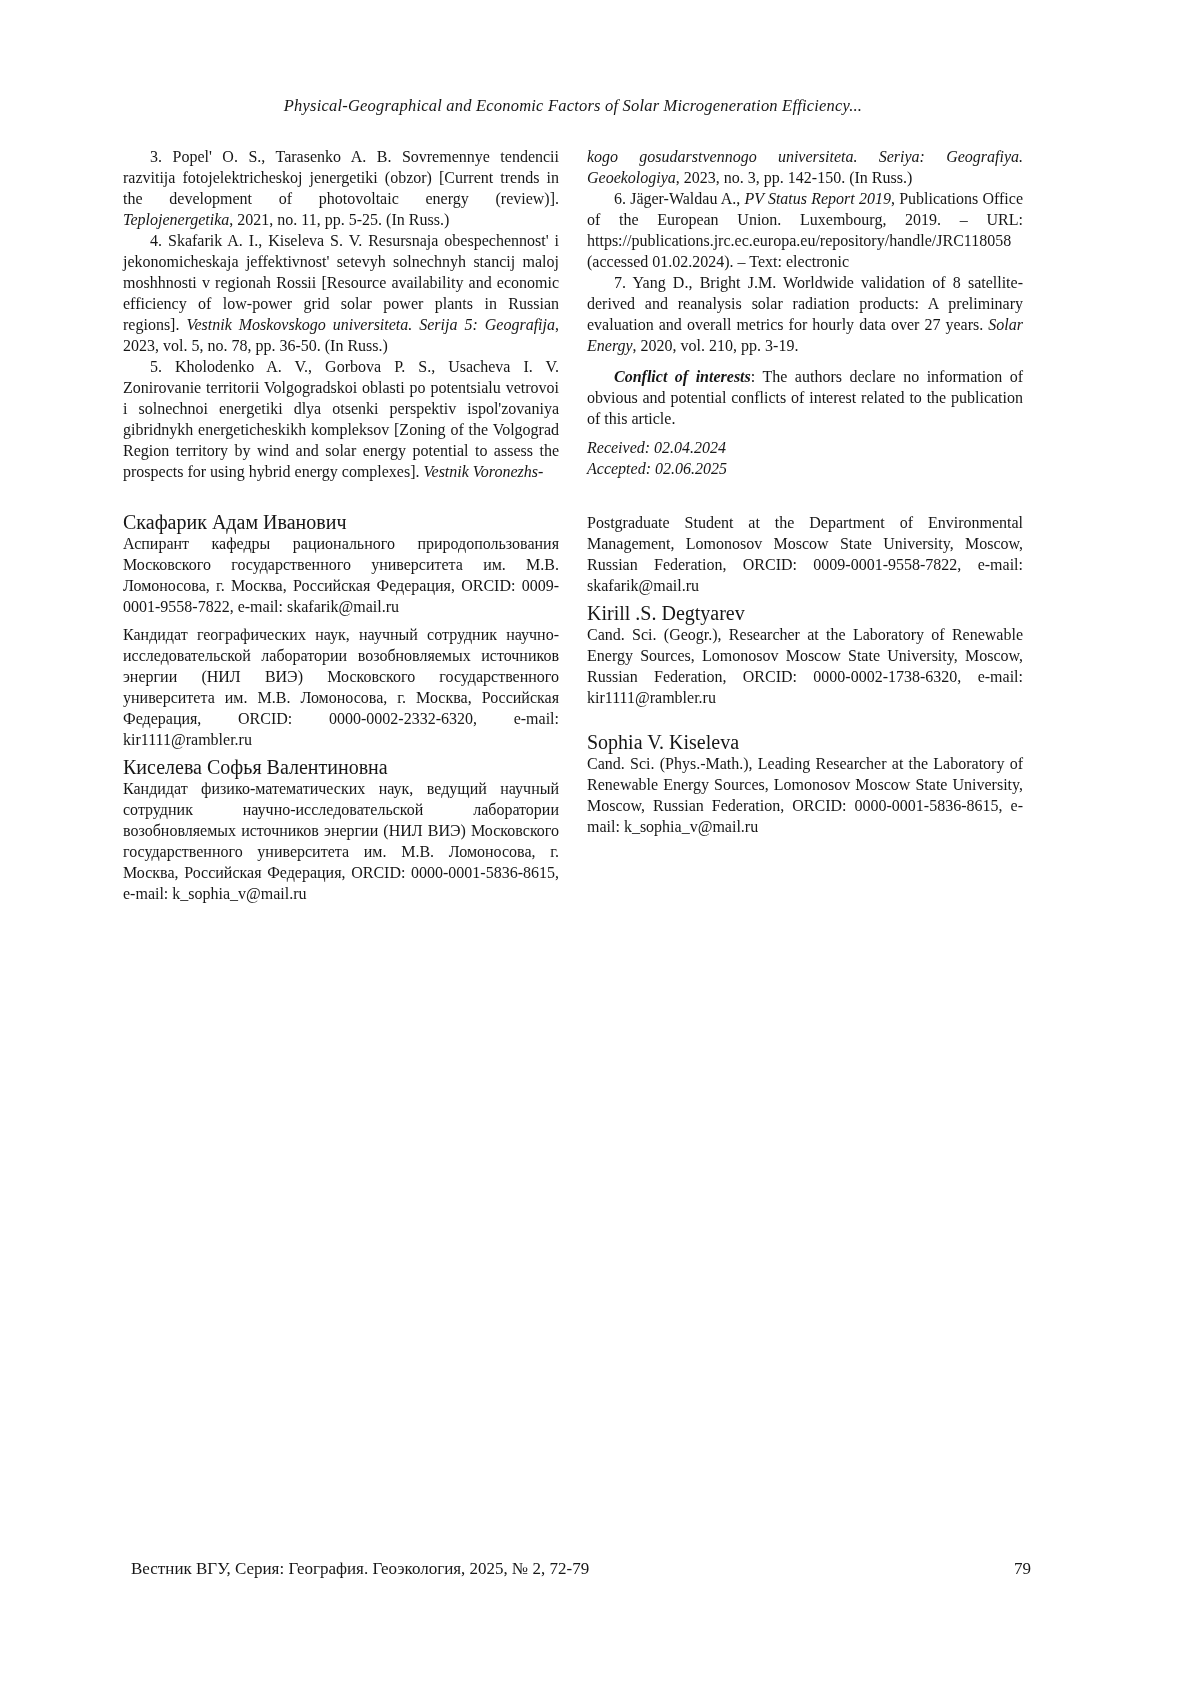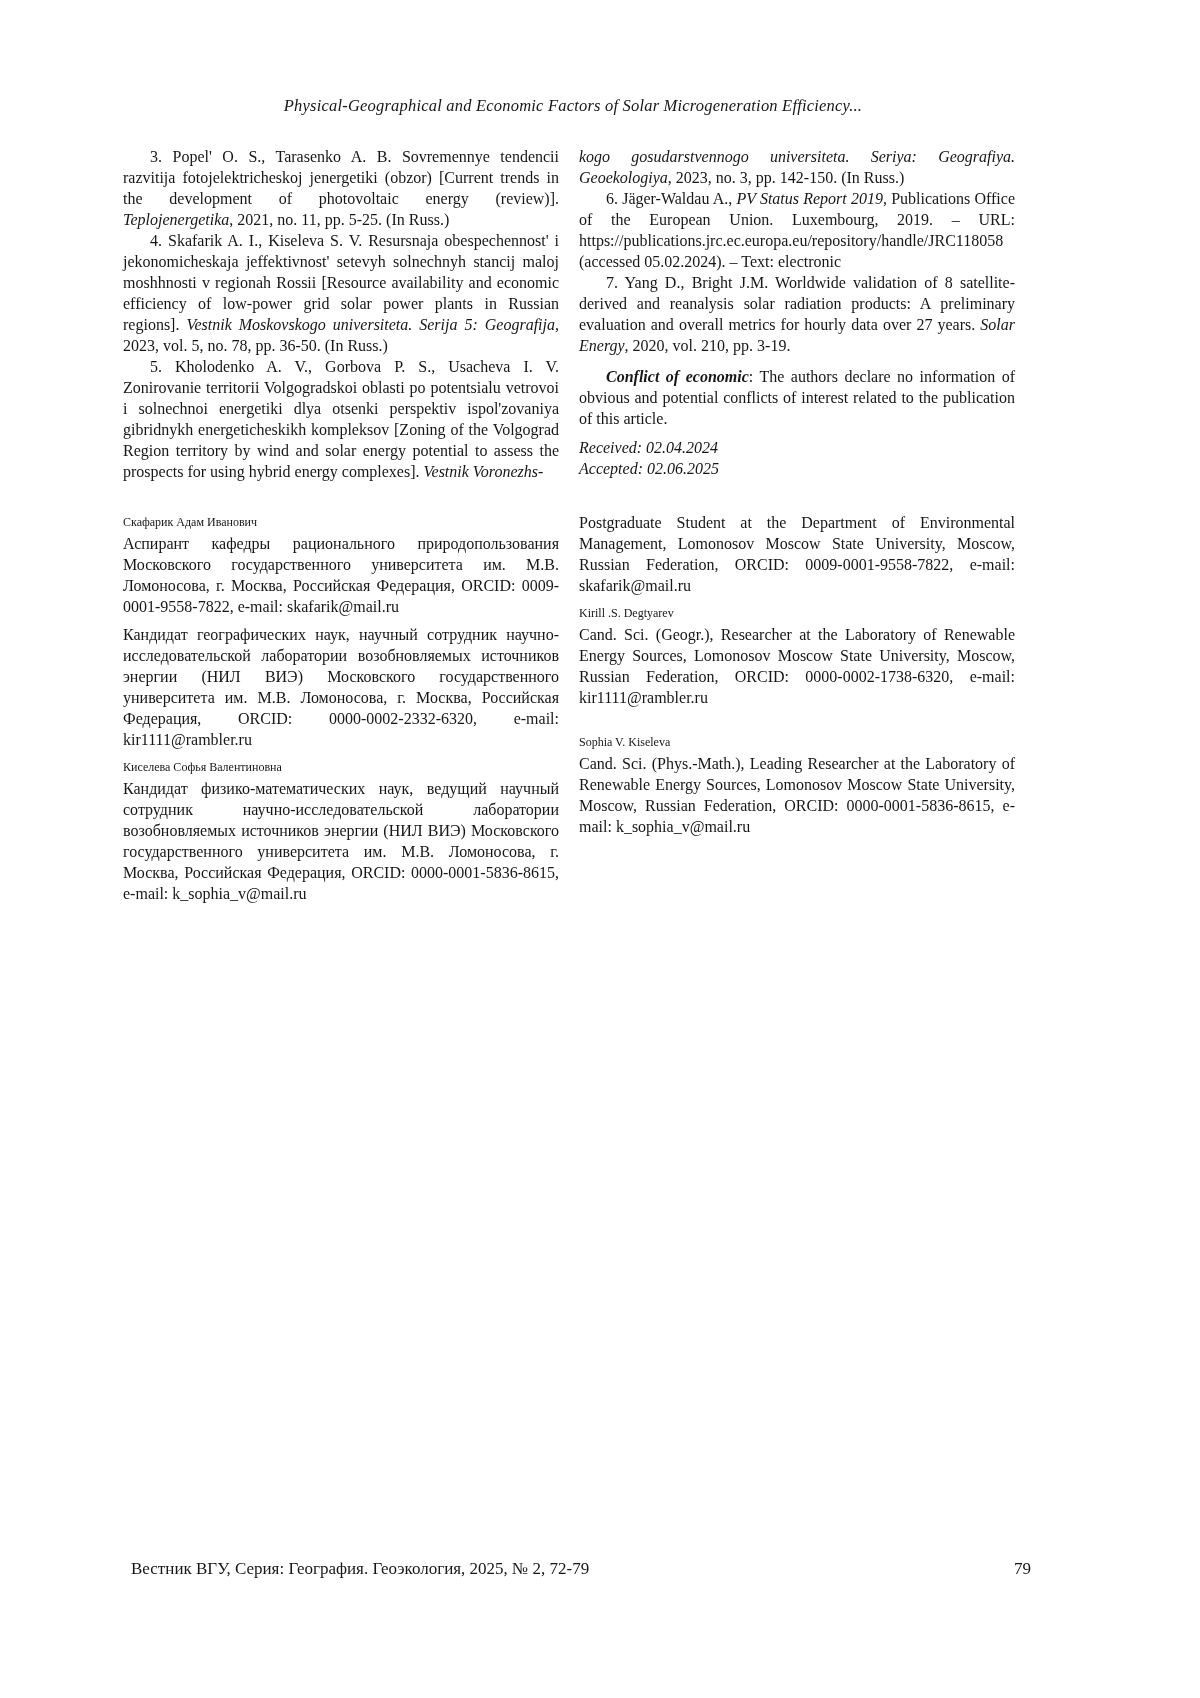--- a/index.html
+++ b/index.html
@@ -20,21 +20,21 @@
   }
   .running-head {
     text-align: center;
     font-style: italic;
     font-size: 16.5px;
     margin-bottom: 30px;
     letter-spacing: 0.2px;
   }
   .two-col {
     display: flex;
-    gap: 20px;
+    gap: 28px;
   }
   .col {
     width: 436px;
     flex: 0 0 436px;
   }
   p.ref {
     font-size: 16px;
     line-height: 21px;
     text-align: justify;
     text-indent: 27px;
@@ -46,21 +46,21 @@
   p.conflict { margin-top: 10px; }
   .dates {
     margin-top: 8px;
     font-style: italic;
     font-size: 16px;
     line-height: 21px;
   }
   .authors-row { margin-top: 30px; }
   .author-block { margin-bottom: 7px; }
   .author-name {
-    font-size: 12px;
+    font-size: 20px;
     line-height: 21px;
   }
   .author-bio {
     font-size: 16px;
     line-height: 21px;
     text-align: justify;
     overflow-wrap: anywhere;
   }
   .gap-top { margin-top: 24px; }
   .footer {
@@ -84,23 +84,23 @@
   <div class="two-col">
 
     <div class="col">
       <p class="ref"><span>3. Popel' O. S., Tarasenko A. B. Sovremennye tendencii razvitija fotojelektricheskoj jenergetiki (obzor) [Current trends in the development of photovoltaic energy (review)]. </span><span class="it">Teplojenergetika</span><span>, 2021, no. 11, pp. 5-25. (In Russ.)</span></p>
       <p class="ref"><span>4. Skafarik A. I., Kiseleva S. V. Resursnaja obespechennost' i jekonomicheskaja jeffektivnost' setevyh solnechnyh stancij maloj moshhnosti v regionah Rossii [Resource availability and economic efficiency of low-power grid solar power plants in Russian regions]. </span><span class="it">Vestnik Moskovskogo universiteta. Serija 5: Geografija</span><span>, 2023, vol. 5, no. 78, pp. 36-50. (In Russ.)</span></p>
       <p class="ref"><span>5. Kholodenko A. V., Gorbova P. S., Usacheva I. V. Zonirovanie territorii Volgogradskoi oblasti po potentsialu vetrovoi i solnechnoi energetiki dlya otsenki perspektiv ispol'zovaniya gibridnykh energeticheskikh kompleksov [Zoning of the Volgograd Region territory by wind and solar energy potential to assess the prospects for using hybrid energy complexes]. </span><span class="it">Vestnik Voronezhs-</span></p>
     </div>
 
     <div class="col">
       <p class="ref cont"><span class="it">kogo gosudarstvennogo universiteta. Seriya: Geografiya. Geoekologiya</span><span>, 2023, no. 3, pp. 142-150. (In Russ.)</span></p>
-      <p class="ref"><span>6. Jäger-Waldau A., </span><span class="it">PV Status Report 2019</span><span>, Publications Office of the European Union. Luxembourg, 2019. – URL: https://publications.jrc.ec.europa.eu/repository/handle/JRC118058 (accessed 05.02.2024). – Text: electronic</span></p>
+      <p class="ref"><span>6. Jäger-Waldau A., </span><span class="it">PV Status Report 2019</span><span>, Publications Office of the European Union. Luxembourg, 2019. – URL: https://publications.jrc.ec.europa.eu/repository/handle/JRC118058 (accessed 01.02.2024). – Text: electronic</span></p>
       <p class="ref"><span>7. Yang D., Bright J.M. Worldwide validation of 8 satellite-derived and reanalysis solar radiation products: A preliminary evaluation and overall metrics for hourly data over 27 years. </span><span class="it">Solar Energy</span><span>, 2020, vol. 210, pp. 3-19.</span></p>
-      <p class="ref conflict"><span class="b-it">Conflict of economic</span><span>: The authors declare no information of obvious and potential conflicts of interest related to the publication of this article.</span></p>
+      <p class="ref conflict"><span class="b-it">Conflict of interests</span><span>: The authors declare no information of obvious and potential conflicts of interest related to the publication of this article.</span></p>
       <div class="dates">
         <div>Received: 02.04.2024</div>
         <div>Accepted: 02.06.2025</div>
       </div>
     </div>
 
   </div>
 
   <div class="two-col authors-row">
 

